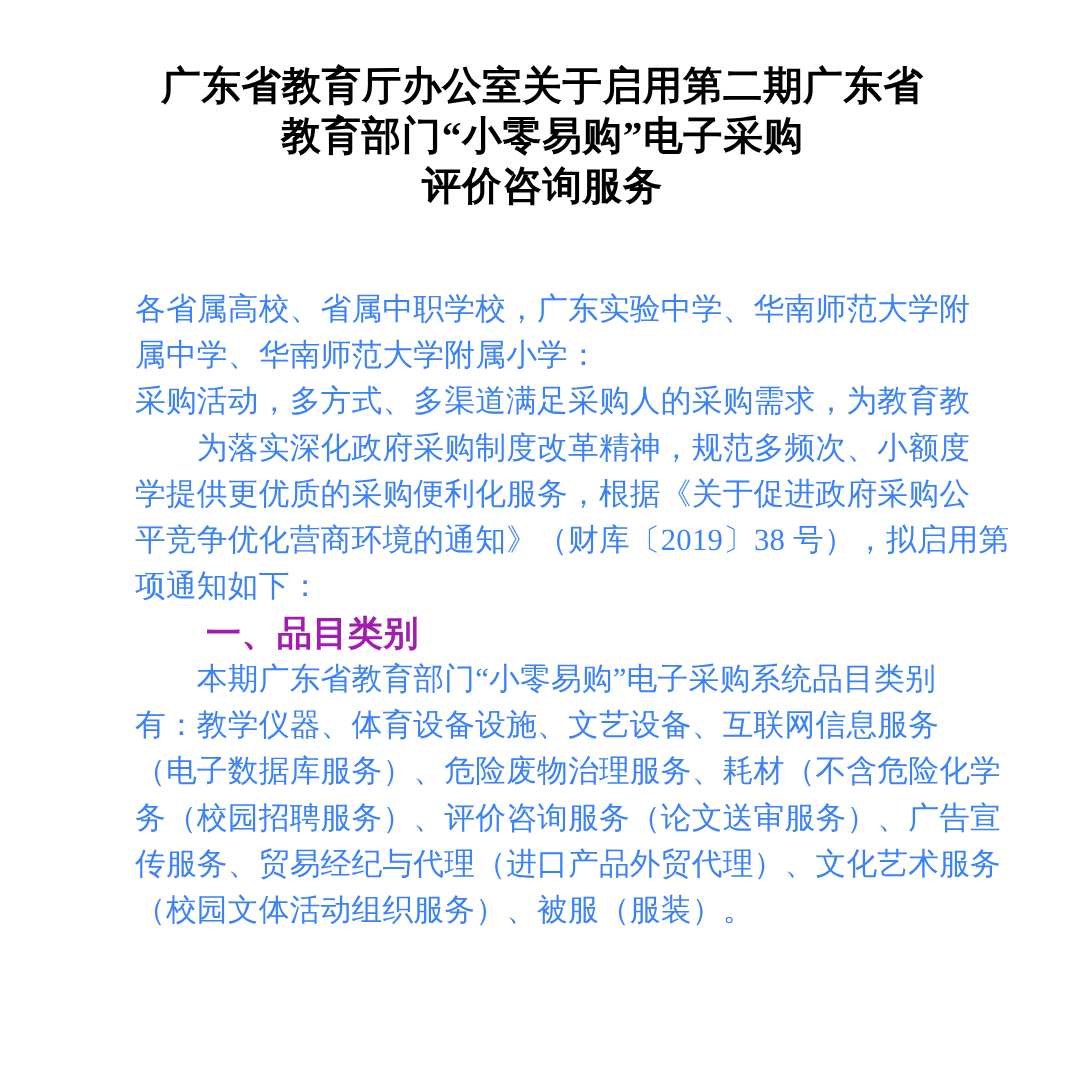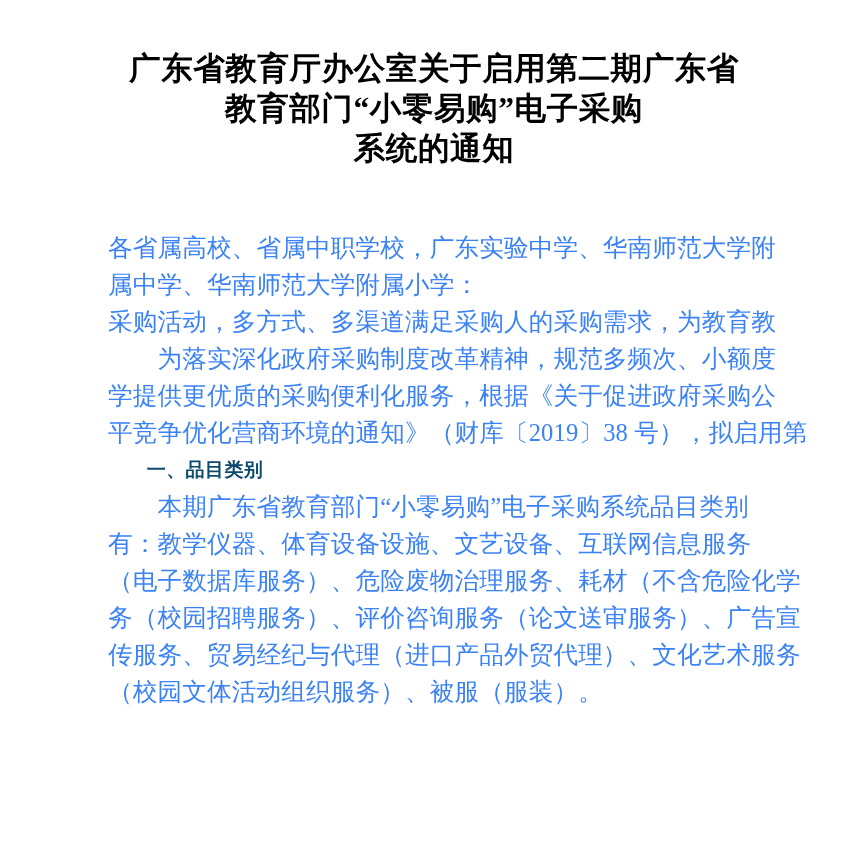--- a/index.html
+++ b/index.html
@@ -56,43 +56,44 @@
     line-height: 37px;
     letter-spacing: 0.15px;
     color: #3b82f6;
     white-space: pre;
     height: 37px;
   }
   
   .body-line.heading {
     font-family: "Liberation Sans", "DejaVu Sans", sans-serif;
     font-weight: 700;
-    font-size: 19px;
+    font-size: 28px;
     letter-spacing: 0.4px;
-    color: #0c4a6e;
+    color: #a21caf;
   }
 </style>
 </head>
 <body>
 
 <div class="page">
 
   <div class="doc-title">
     <div class="title-line">广东省教育厅办公室关于启用第二期广东省</div>
     <div class="title-line">教育部门“小零易购”电子采购</div>
-    <div class="title-line">系统的通知</div>
+    <div class="title-line">评价咨询服务</div>
   </div>
 
   <div class="doc-body">
     <div class="body-line">各省属高校、省属中职学校，广东实验中学、华南师范大学附</div>
     <div class="body-line">属中学、华南师范大学附属小学：</div>
     <div class="body-line">采购活动，多方式、多渠道满足采购人的采购需求，为教育教</div>
     <div class="body-line">　　为落实深化政府采购制度改革精神，规范多频次、小额度</div>
     <div class="body-line">学提供更优质的采购便利化服务，根据《关于促进政府采购公</div>
     <div class="body-line">平竞争优化营商环境的通知》（财库〔2019〕38 号），拟启用第</div>
+    <div class="body-line">项通知如下：</div>
     <div class="body-line heading">　　一、品目类别</div>
     <div class="body-line">　　本期广东省教育部门“小零易购”电子采购系统品目类别</div>
     <div class="body-line">有：教学仪器、体育设备设施、文艺设备、互联网信息服务</div>
     <div class="body-line">（电子数据库服务）、危险废物治理服务、耗材（不含危险化学</div>
     <div class="body-line">务（校园招聘服务）、评价咨询服务（论文送审服务）、广告宣</div>
     <div class="body-line">传服务、贸易经纪与代理（进口产品外贸代理）、文化艺术服务</div>
     <div class="body-line">（校园文体活动组织服务）、被服（服装）。</div>
   </div>
 
 </div>

